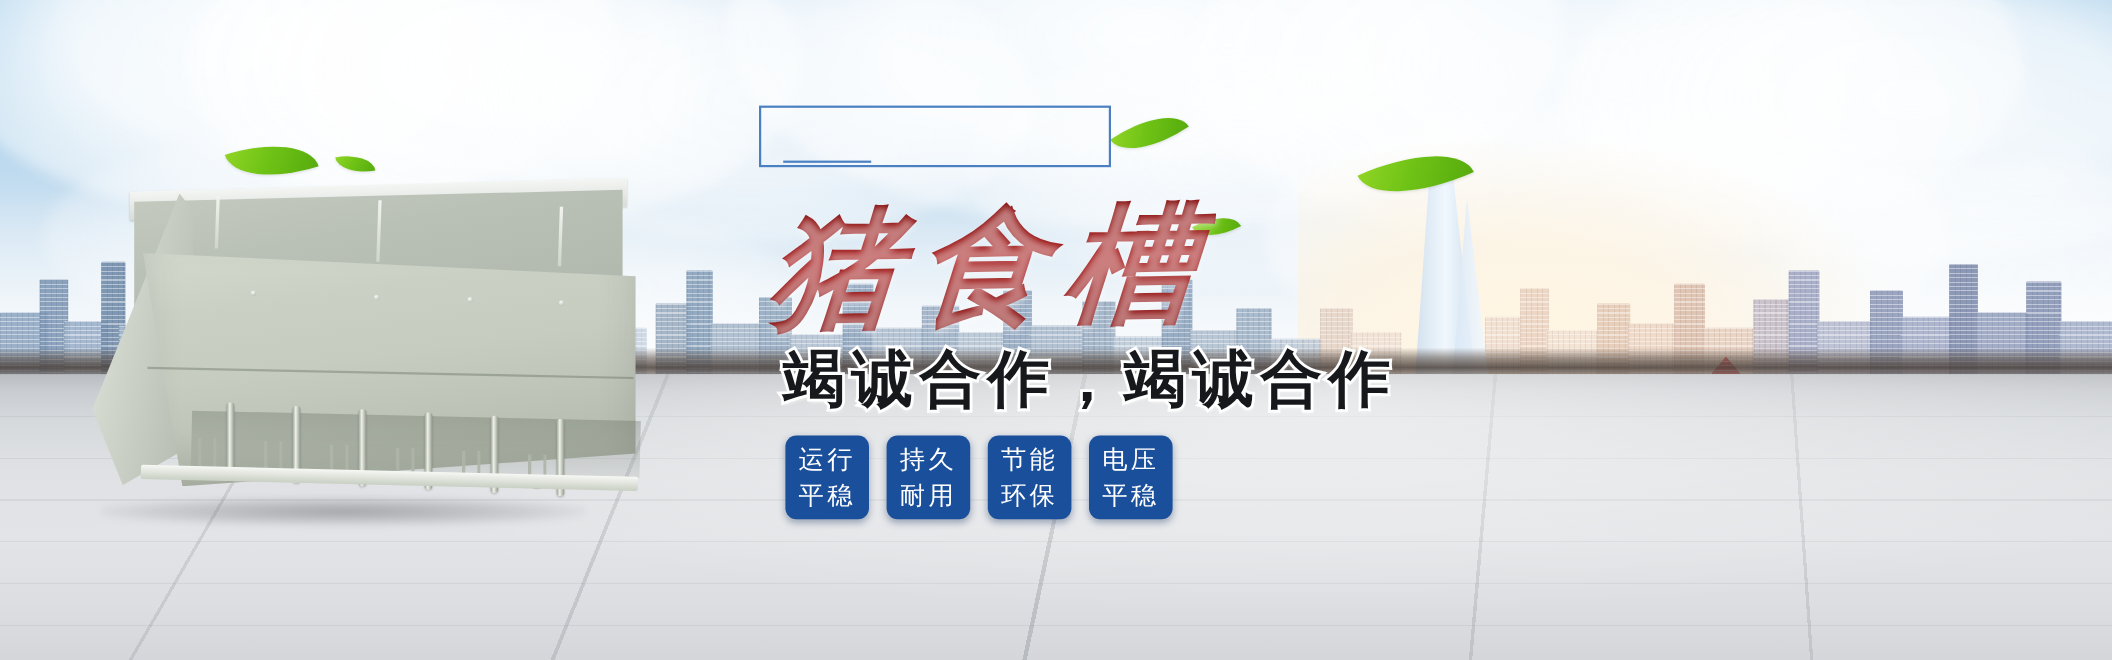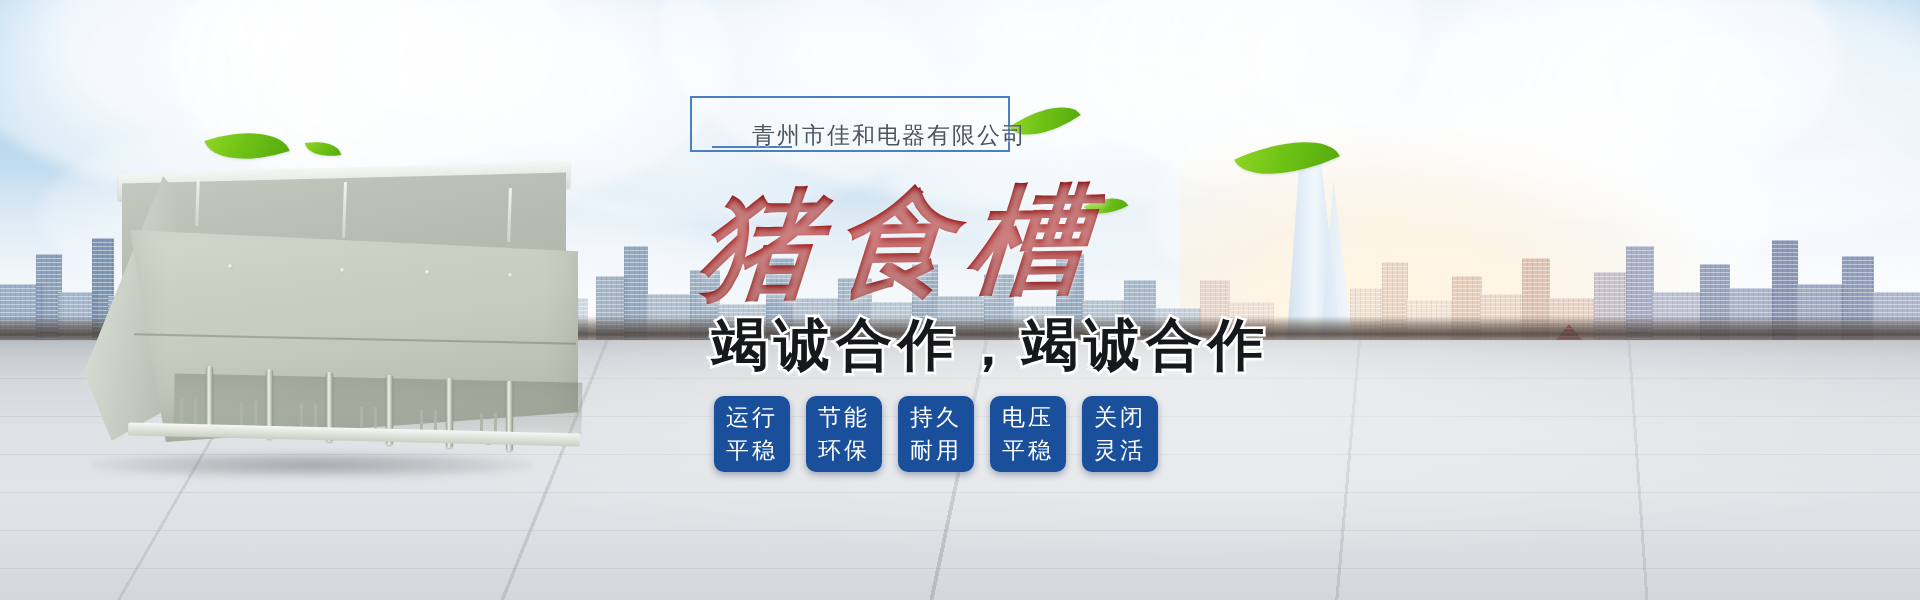--- a/index.html
+++ b/index.html
@@ -394,44 +394,39 @@
       <div class="blade"></div>
     </div>
   <div class="leaf" style="left:1086px; top:196px; width:40px; height:20px; transform:rotate(-28deg);">
       <div class="blade"></div>
     </div>
 
   <div class="headline-wrap">
 
     <div class="brandbox"></div>
     <div class="brandline"></div>
-    <div class="brandname">青州市佳和电器有限公司</div>
 
     <div class="calli">猪食槽</div>
 
     <div class="subtitle">竭诚合作，竭诚合作</div>
 
     <div class="badges">
       <div class="badge">
         <span>运行</span>
         <span>平稳</span>
       </div>
       <div class="badge">
+        <span>持久</span>
+        <span>耐用</span>
+      </div>
+      <div class="badge">
         <span>节能</span>
         <span>环保</span>
-      </div>
-      <div class="badge">
-        <span>持久</span>
-        <span>耐用</span>
       </div>
       <div class="badge">
         <span>电压</span>
         <span>平稳</span>
       </div>
-      <div class="badge">
-        <span>关闭</span>
-        <span>灵活</span>
-      </div>
     </div>
 
   </div>
 
 </div>
 
 </body></html>

